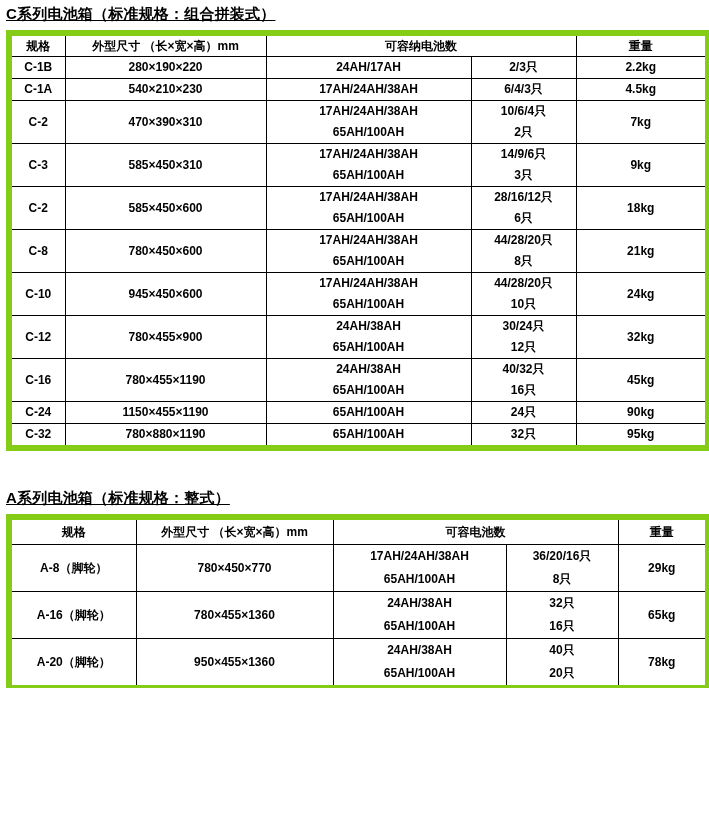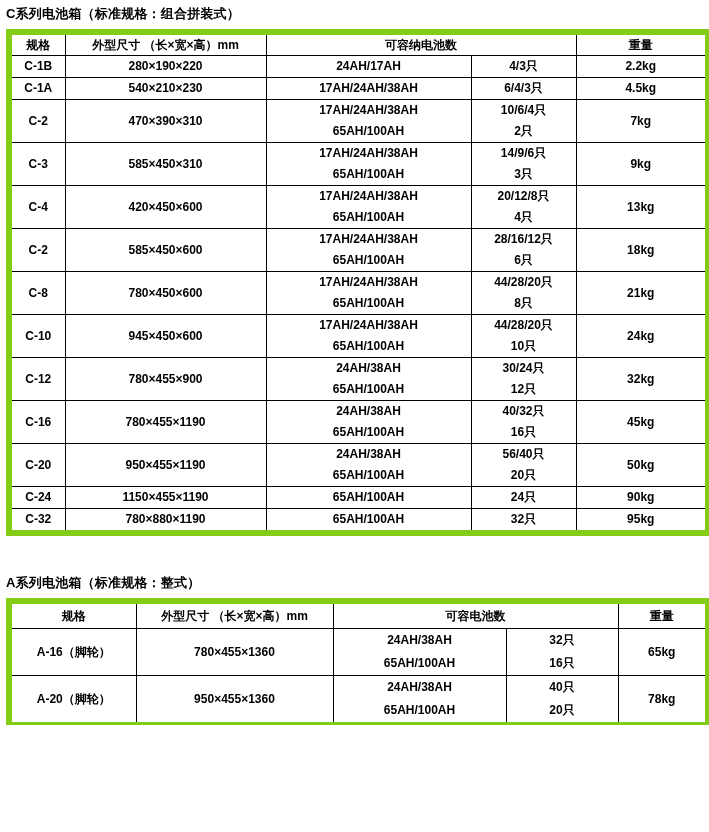--- a/index.html
+++ b/index.html
@@ -12,24 +12,25 @@
     color: #000000;
     font-family: "Liberation Sans", "DejaVu Sans", sans-serif;
     font-weight: bold;
   }
   .page {
     box-sizing: border-box;
     width: 709px;
     padding: 3px 0 0 6px;
   }
   .section-title {
-    font-size: 13px;
+    font-size: 15px;
     font-weight: bold;
     letter-spacing: 0.2px;
     padding: 2px 0 6px 0;
+    text-decoration: underline;
   }
   .section-title.second {
     margin-top: 36px;
   }
   table.spec-table {
     border-collapse: collapse;
     table-layout: fixed;
     width: 699px;
     border: 6px solid #84cc16;
   }
@@ -78,21 +79,21 @@
           <td>
             <div class="line">C-1B</div>
           </td>
           <td>
             <div class="line">280×190×220</div>
           </td>
           <td>
             <div class="line">24AH/17AH</div>
           </td>
           <td>
-            <div class="line">4/3只</div>
+            <div class="line">2/3只</div>
           </td>
           <td>
             <div class="line">2.2kg</div>
           </td>
         </tr>
         <tr>
           <td>
             <div class="line">C-1A</div>
           </td>
           <td>
@@ -141,39 +142,20 @@
           <td>
             <div class="line">14/9/6只</div>
             <div class="line">3只</div>
           </td>
           <td>
             <div class="line">9kg</div>
           </td>
         </tr>
         <tr>
           <td>
-            <div class="line">C-4</div>
-          </td>
-          <td>
-            <div class="line">420×450×600</div>
-          </td>
-          <td>
-            <div class="line">17AH/24AH/38AH</div>
-            <div class="line">65AH/100AH</div>
-          </td>
-          <td>
-            <div class="line">20/12/8只</div>
-            <div class="line">4只</div>
-          </td>
-          <td>
-            <div class="line">13kg</div>
-          </td>
-        </tr>
-        <tr>
-          <td>
             <div class="line">C-2</div>
           </td>
           <td>
             <div class="line">585×450×600</div>
           </td>
           <td>
             <div class="line">17AH/24AH/38AH</div>
             <div class="line">65AH/100AH</div>
           </td>
           <td>
@@ -251,39 +233,20 @@
           <td>
             <div class="line">24AH/38AH</div>
             <div class="line">65AH/100AH</div>
           </td>
           <td>
             <div class="line">40/32只</div>
             <div class="line">16只</div>
           </td>
           <td>
             <div class="line">45kg</div>
-          </td>
-        </tr>
-        <tr>
-          <td>
-            <div class="line">C-20</div>
-          </td>
-          <td>
-            <div class="line">950×455×1190</div>
-          </td>
-          <td>
-            <div class="line">24AH/38AH</div>
-            <div class="line">65AH/100AH</div>
-          </td>
-          <td>
-            <div class="line">56/40只</div>
-            <div class="line">20只</div>
-          </td>
-          <td>
-            <div class="line">50kg</div>
           </td>
         </tr>
         <tr>
           <td>
             <div class="line">C-24</div>
           </td>
           <td>
             <div class="line">1150×455×1190</div>
           </td>
           <td>
@@ -330,20 +293,39 @@
       <tr>
         <th>规格</th>
         <th>外型尺寸 （长×宽×高）mm</th>
         <th colspan="2">可容电池数</th>
         <th>重量</th>
       </tr>
     </thead>
     <tbody>
         <tr>
           <td>
+            <div class="line">A-8（脚轮）</div>
+          </td>
+          <td>
+            <div class="line">780×450×770</div>
+          </td>
+          <td>
+            <div class="line">17AH/24AH/38AH</div>
+            <div class="line">65AH/100AH</div>
+          </td>
+          <td>
+            <div class="line">36/20/16只</div>
+            <div class="line">8只</div>
+          </td>
+          <td>
+            <div class="line">29kg</div>
+          </td>
+        </tr>
+        <tr>
+          <td>
             <div class="line">A-16（脚轮）</div>
           </td>
           <td>
             <div class="line">780×455×1360</div>
           </td>
           <td>
             <div class="line">24AH/38AH</div>
             <div class="line">65AH/100AH</div>
           </td>
           <td>

